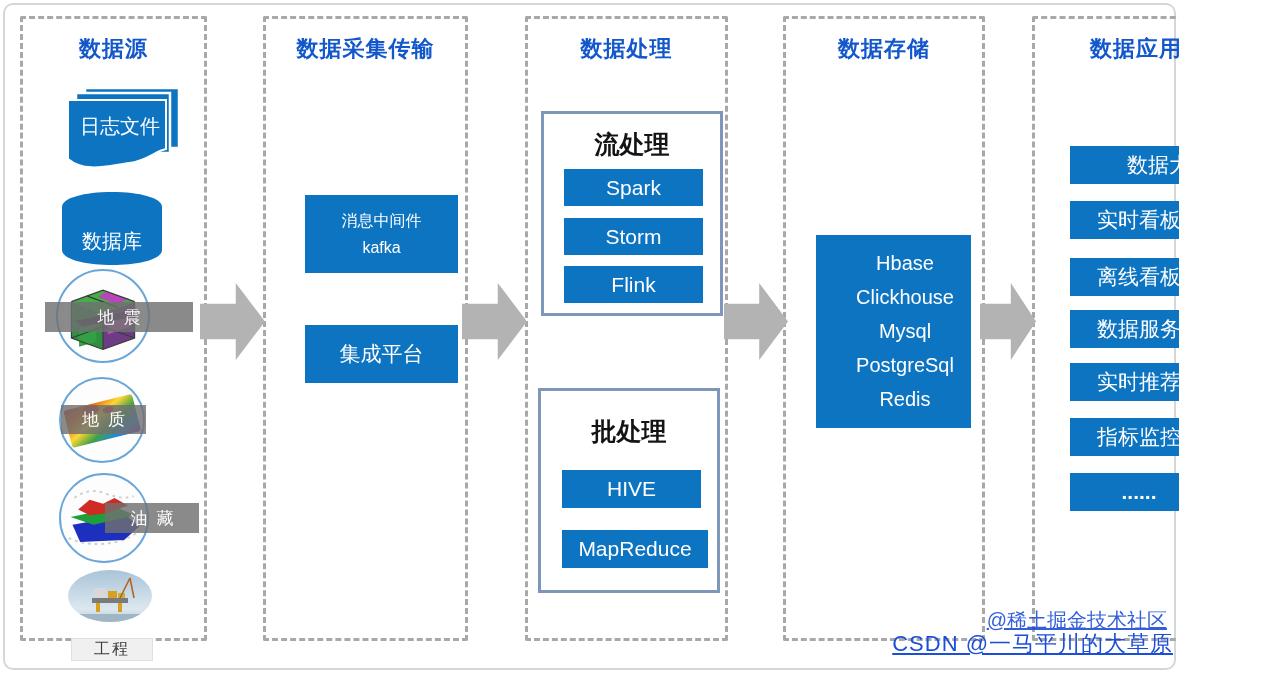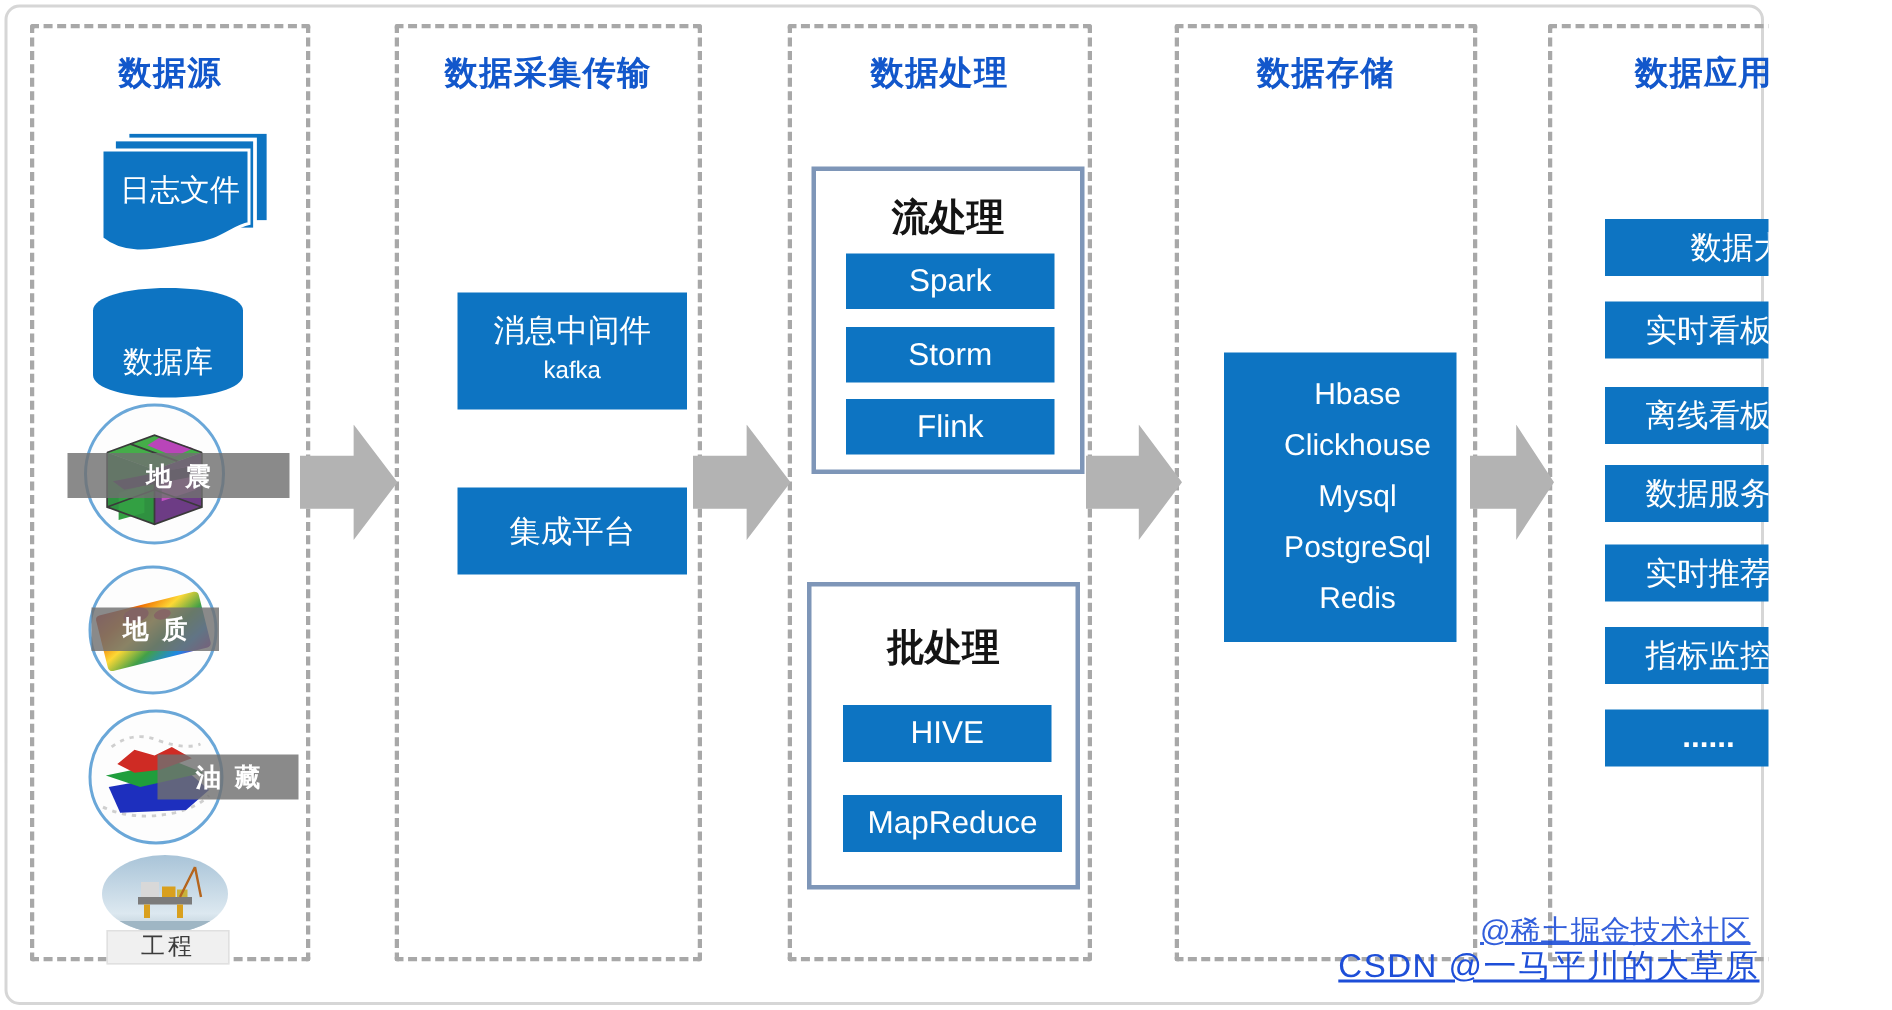--- a/index.html
+++ b/index.html
@@ -4,30 +4,30 @@
 <style>
   html,body{margin:0;padding:0;background:#fff;}
   .canvas{
     position:relative;width:1179px;height:673px;background:#ffffff;overflow:hidden;
     font-family:"Liberation Sans","DejaVu Sans",sans-serif;
   }
   .outer-frame{position:absolute;inset:3px;border:2px solid #d6d6d6;border-radius:10px;pointer-events:none;}
   .col{position:absolute;top:16px;height:625px;border:3px dashed #a8a8a8;border-radius:2px;box-sizing:border-box;background:transparent;}
   .col-header{position:absolute;top:15px;left:0;right:0;text-align:center;font-size:22px;font-weight:700;color:#1257cb;letter-spacing:1px;}
   .blue-box{position:absolute;background:#0d74c2;color:#ffffff;display:flex;flex-direction:column;align-items:center;justify-content:center;text-align:center;}
-  .blue-box .l1{font-size:21px;line-height:28px;}
+  .blue-box .l1{font-size:16px;line-height:28px;}
   .blue-box .l2{font-size:16px;line-height:26px;}
   .btn{position:absolute;background:#0d74c2;color:#ffffff;display:flex;align-items:center;justify-content:center;font-size:21px;}
   .frame{position:absolute;border:3px solid #7e96b8;background:#ffffff;box-sizing:border-box;}
   .frame-title{position:absolute;left:0;right:0;text-align:center;font-weight:700;color:#141414;font-size:25px;}
   .storage-box{position:absolute;background:#0d74c2;color:#fff;display:flex;flex-direction:column;justify-content:space-evenly;align-items:center;padding:6px 0;box-sizing:border-box;}
   .storage-box div{font-size:20px;}
   .arrow{position:absolute;background:#b3b3b3;clip-path:polygon(0 27%,55% 27%,55% 0,100% 50%,55% 100%,55% 73%,0 73%);}
   .circle{position:absolute;border-radius:50%;border:2px solid #6aa7d8;background:#fdfdfd;overflow:hidden;box-sizing:border-box;}
-  .band{position:absolute;background:rgba(112,112,112,0.82);color:#ffffff;font-weight:700;font-size:17px;display:flex;align-items:center;justify-content:center;letter-spacing:9px;padding-left:9px;box-sizing:border-box;}
+  .band{position:absolute;background:rgba(112,112,112,0.82);color:#ffffff;font-weight:400;font-size:17px;display:flex;align-items:center;justify-content:center;letter-spacing:9px;padding-left:9px;box-sizing:border-box;}
   .shape-label{position:absolute;color:#ffffff;font-size:20px;text-align:center;}
   .photo-ellipse{position:absolute;border-radius:50%;overflow:hidden;}
   .photo-label{position:absolute;background:#f0f0f0;border:1px solid #e0e0e0;color:#3c3c3c;font-size:16px;display:flex;align-items:center;justify-content:center;letter-spacing:2px;}
   .watermark{position:absolute;color:#1d4ed8;white-space:nowrap;text-decoration:underline;}
 </style>
 </head>
 <body>
 
 <div class="canvas">
   <div class="outer-frame"></div>
@@ -110,21 +110,21 @@
         <rect x="24" y="28" width="36" height="5" fill="#7b7b7b"></rect>
         <rect x="26" y="18" width="12" height="10" fill="#d8d8d8"></rect>
         <rect x="40" y="21" width="9" height="7" fill="#d9a01e"></rect>
         <rect x="50" y="23" width="7" height="5" fill="#c9b23a"></rect>
         <rect x="28" y="33" width="4" height="9" fill="#d9a01e"></rect>
         <rect x="50" y="33" width="4" height="9" fill="#d9a01e"></rect>
         <path d="M62,8 L52,28 M62,8 L66,28" stroke="#b5651d" stroke-width="1.6" fill="none"></path>
         <rect x="0" y="44" width="84" height="8" fill="#9fb6c4"></rect>
       </svg>
     </div>
-    <div class="photo-label" style="left:48px;top:601px;width:80px;height:21px;">工程</div>
+    <div class="photo-label" style="left:48px;top:619px;width:80px;height:21px;">工程</div>
   </div>
 
   <div class="col" style="left:263px;width:205px;">
     <div class="col-header">数据采集传输</div>
     <div class="blue-box" style="left:39px;top:176px;width:153px;height:78px;">
       <span class="l1">消息中间件</span>
       <span class="l2">kafka</span>
     </div>
     <div class="btn" style="left:39px;top:306px;width:153px;height:58px;">集成平台</div>
   </div>

